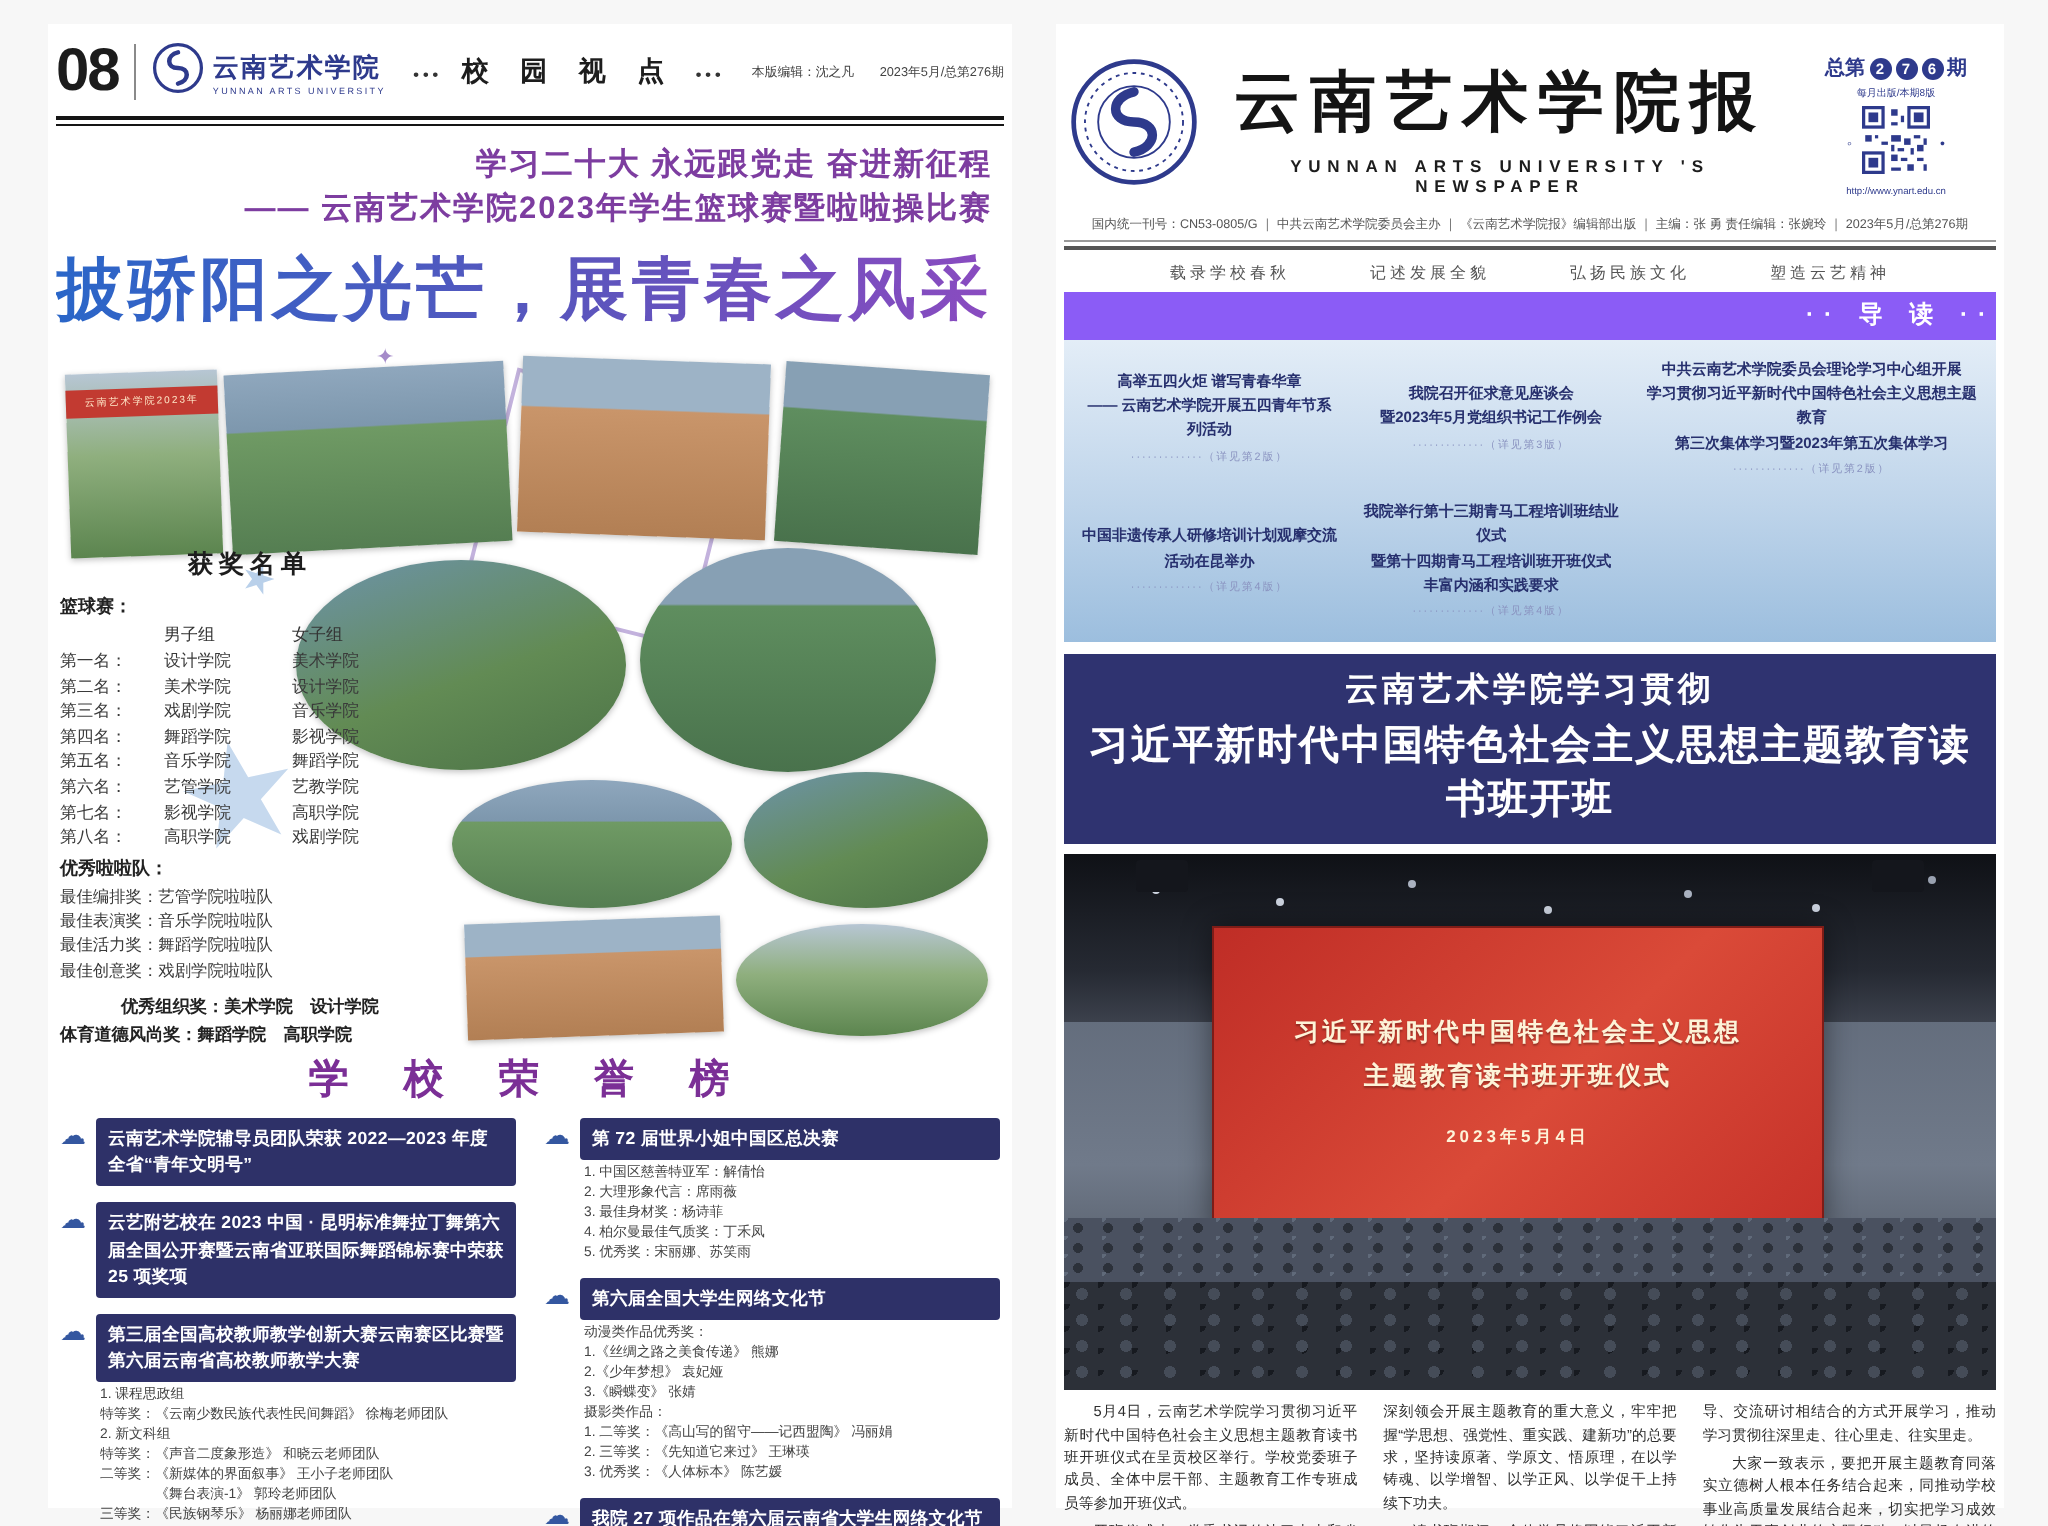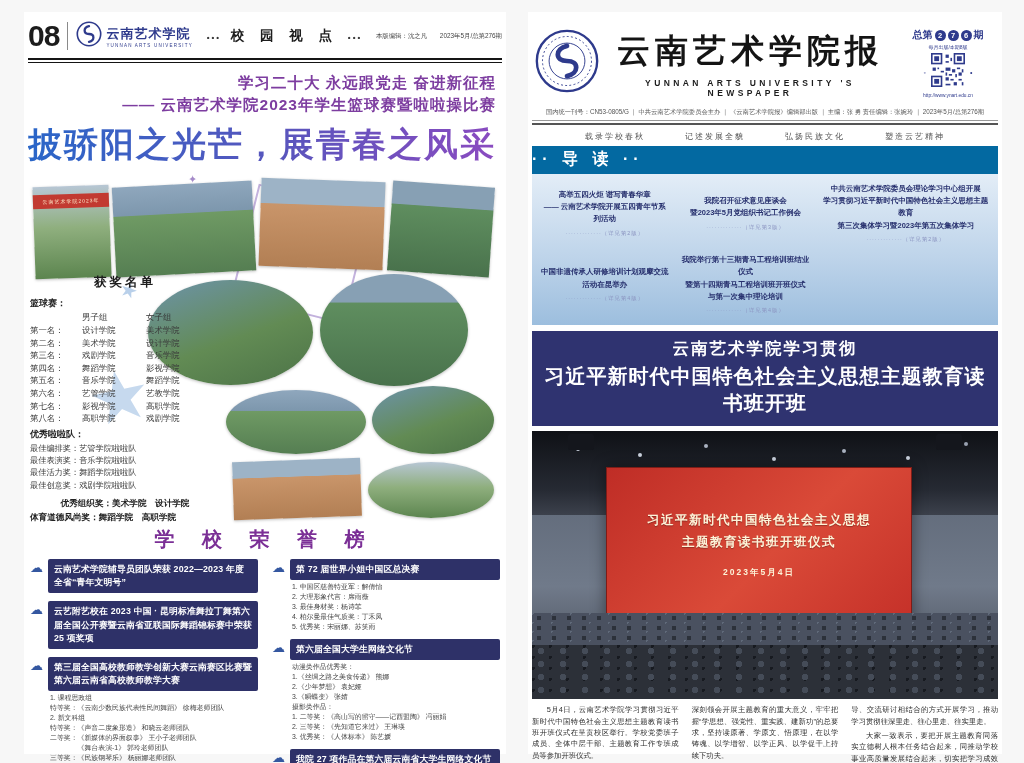--- a/index.html
+++ b/index.html
@@ -68,21 +68,21 @@
   .issue-digit { display:inline-block; width:11px; height:11px; border-radius:50%; background:#2e3a8c; color:#fff; font-size:7.5px; line-height:11px; font-weight:700; }
   .issue-note { font-size:5px; color:#2e3a8c; margin-top:2px; }
   .qr-row { display:flex; align-items:center; justify-content:center; gap:5px; margin-top:3px; }
   .qr-dot { font-size:7px; color:#2e3a8c; }
   .mast-url { font-size:4.8px; color:#2e3a8c; margin-top:2px; }
   .info-line { text-align:center; font-size:6.3px; color:#555; margin-top:4px; white-space:nowrap; }
   .rp-rule1 { border-top:1px solid #999; margin-top:3px; }
   .rp-rule2 { border-top:2.5px solid #555; margin-top:1.5px; }
 
   .slogans { display:flex; justify-content:center; gap:40px; font-size:8px; color:#555; letter-spacing:2px; margin-top:6px; }
-  .guide-banner { margin-top:4px; background:#0369a1; color:#fff; text-align:left; font-size:16px; font-weight:700; letter-spacing:5px; padding:3px 0 4px; }
+  .guide-banner { margin-top:4px; background:#8b5cf6; color:#fff; text-align:right; font-size:12px; font-weight:700; letter-spacing:5px; padding:3px 0 4px; }
   .teasers { background:linear-gradient(180deg,#e3edf7 0%,#bed4ea 55%,#9cbede 100%); padding:9px 8px 10px; display:grid; grid-template-columns:1fr 1.02fr 1.3fr; gap:10px 10px; }
   .teaser { display:flex; flex-direction:column; justify-content:center; text-align:center; font-size:7.5px; font-weight:700; color:#27306e; line-height:1.65; }
   .teaser-ref { margin-top:3px; font-weight:400; font-size:5.4px; color:#8a93c0; letter-spacing:1px; }
 
   .rp-headline { margin-top:6px; background:#2f3370; color:#fff; text-align:center; padding:7px 4px 9px; }
   .rp-h1 { font-size:16.5px; font-weight:800; letter-spacing:2px; }
   .rp-h2 { font-size:20px; font-weight:800; letter-spacing:1px; margin-top:3px; }
 
   .photo { margin-top:5px; position:relative; height:268px; overflow:hidden;
            background:linear-gradient(180deg,#565f6e 0%,#707a8a 58%,#3a3f48 100%); }
@@ -381,21 +381,21 @@
     </div>
     <div class="teaser">
       <div><span>中共云南艺术学院委员会理论学习中心组开展</span><br><span>学习贯彻习近平新时代中国特色社会主义思想主题教育</span><br><span>第三次集体学习暨2023年第五次集体学习</span></div>
       <div class="teaser-ref">·············（详见第2版）</div>
     </div>
     <div class="teaser">
       <div><span>中国非遗传承人研修培训计划观摩交流活动在昆举办</span></div>
       <div class="teaser-ref">·············（详见第4版）</div>
     </div>
     <div class="teaser">
-      <div><span>我院举行第十三期青马工程培训班结业仪式</span><br><span>暨第十四期青马工程培训班开班仪式</span><br><span>与第一次集中理论培训</span></div>
+      <div><span>我院举行第十三期青马工程培训班结业仪式</span><br><span>暨第十四期青马工程培训班开班仪式</span><br><span>丰富内涵和实践要求</span></div>
       <div class="teaser-ref">·············（详见第4版）</div>
     </div>
   </div>
 
   <div class="rp-headline">
     <div class="rp-h1">云南艺术学院学习贯彻</div>
     <div class="rp-h2">习近平新时代中国特色社会主义思想主题教育读书班开班</div>
   </div>
 
   <div class="photo">

